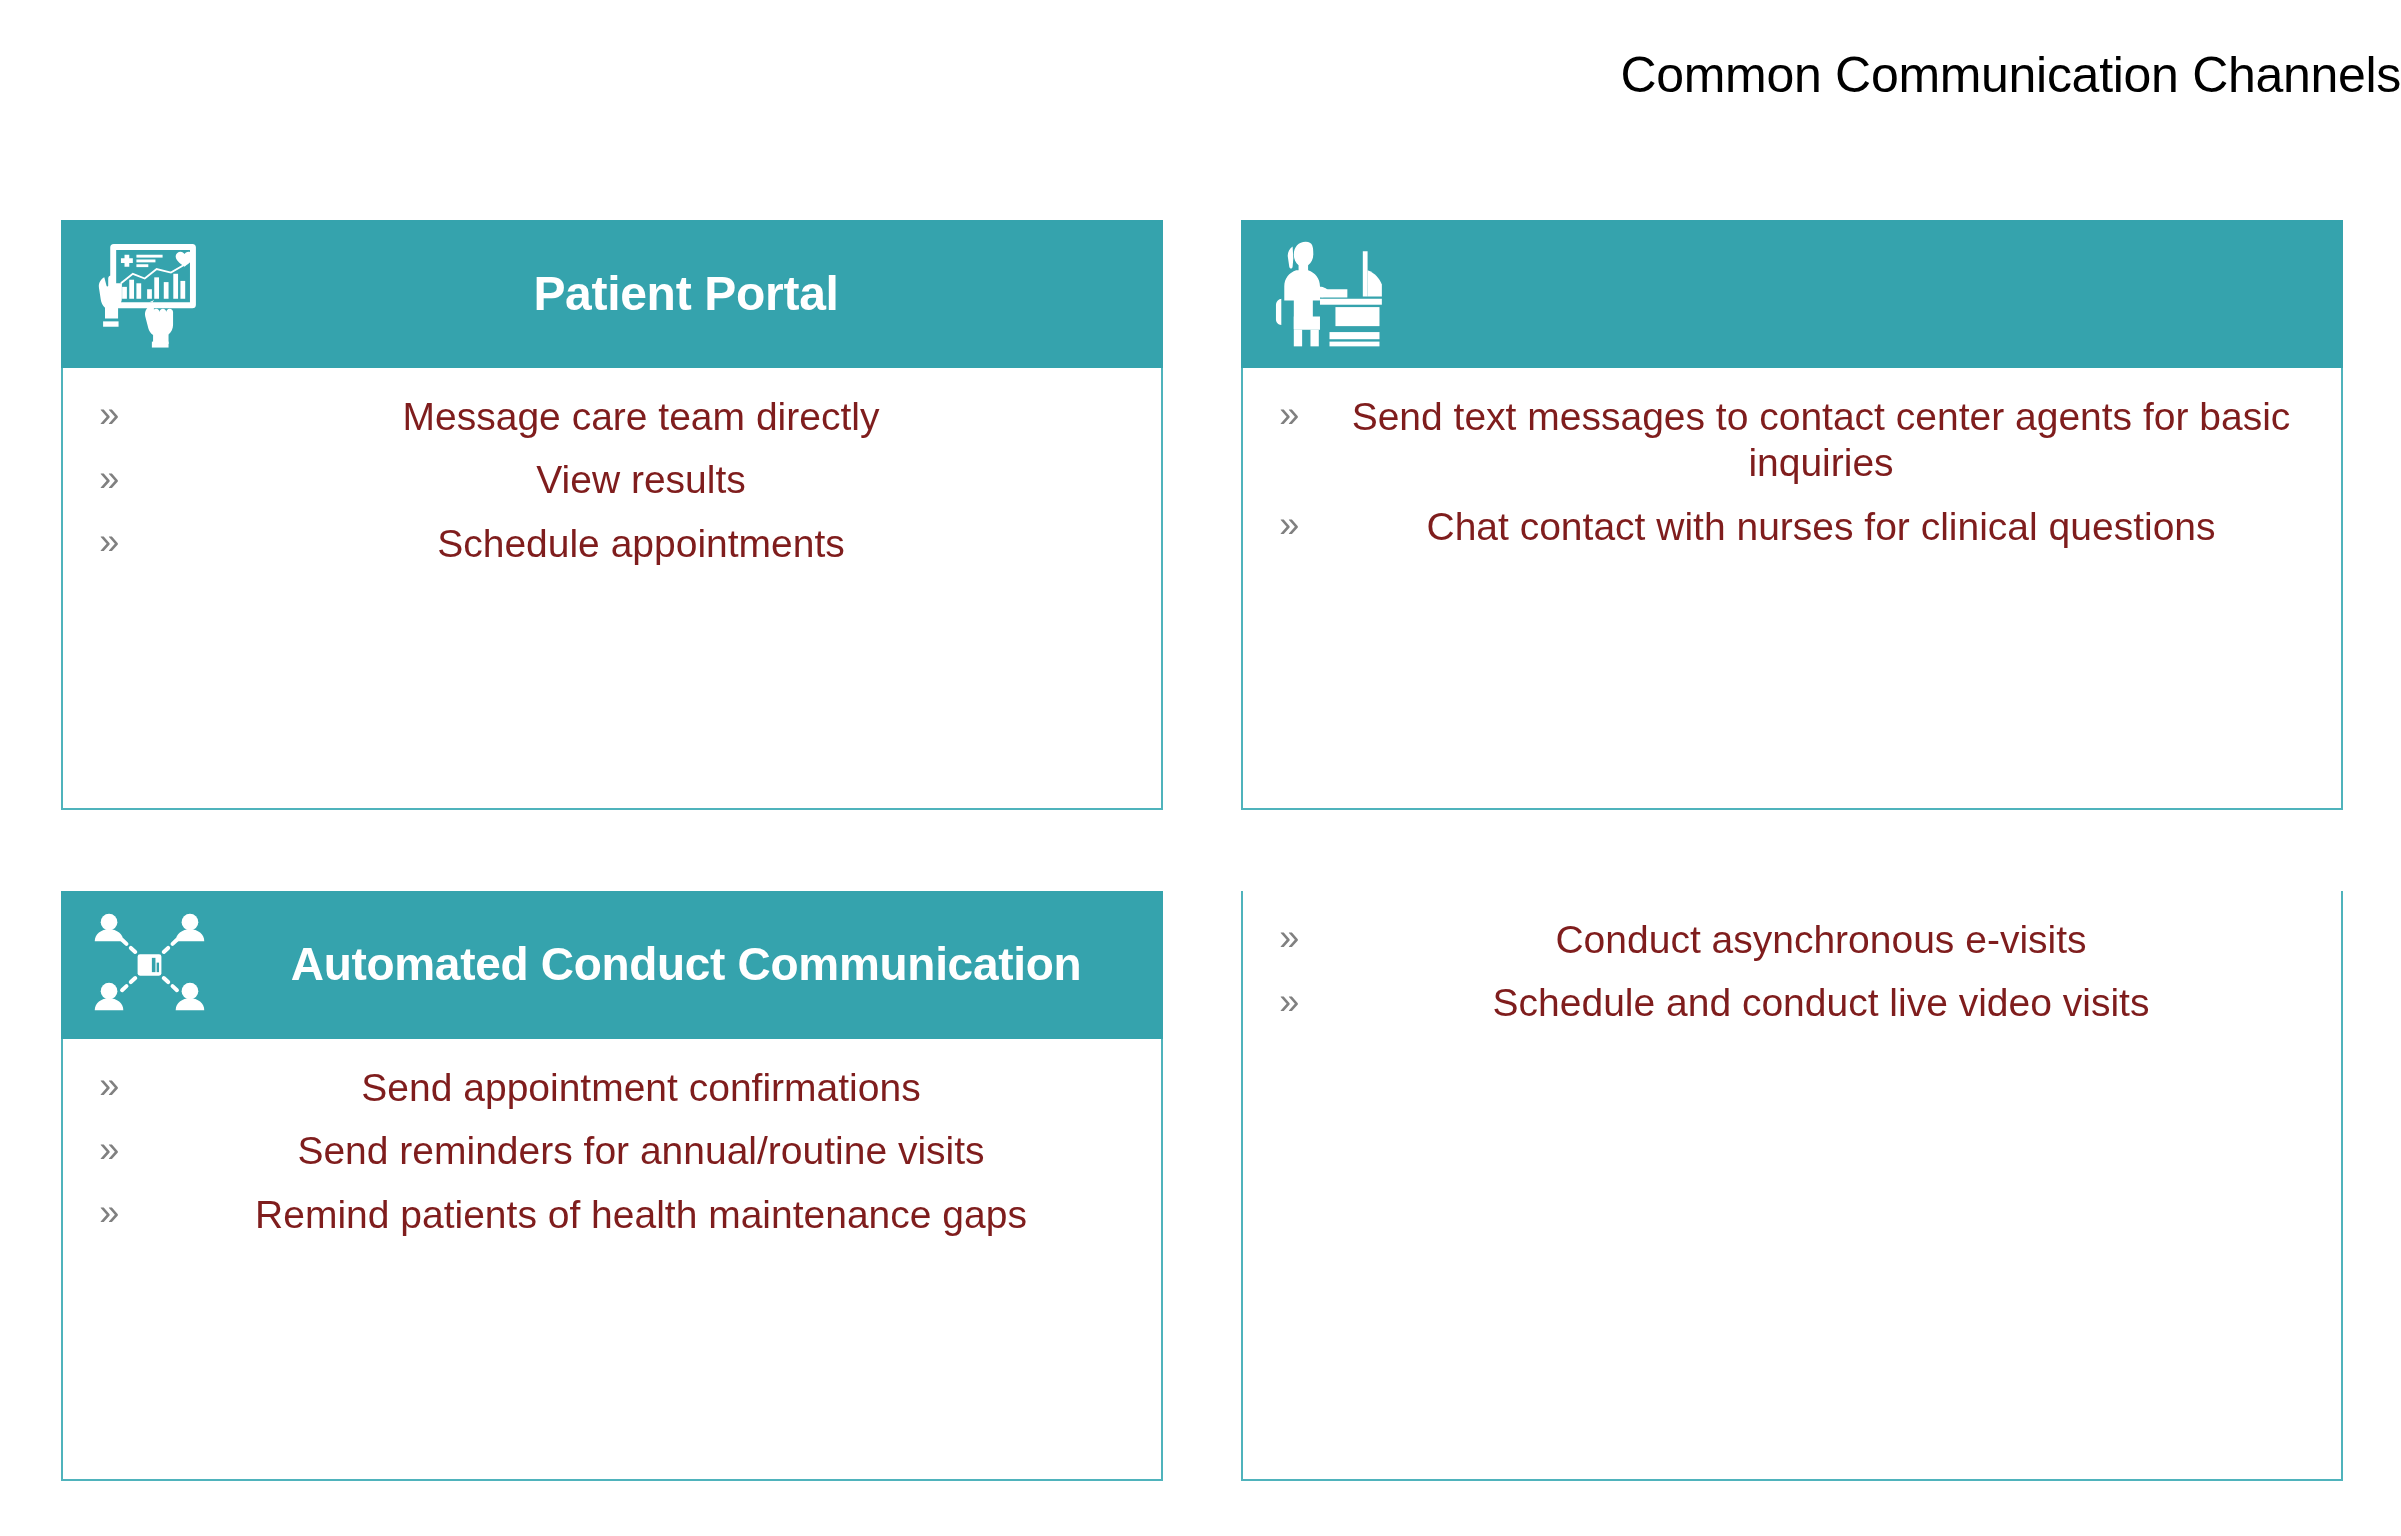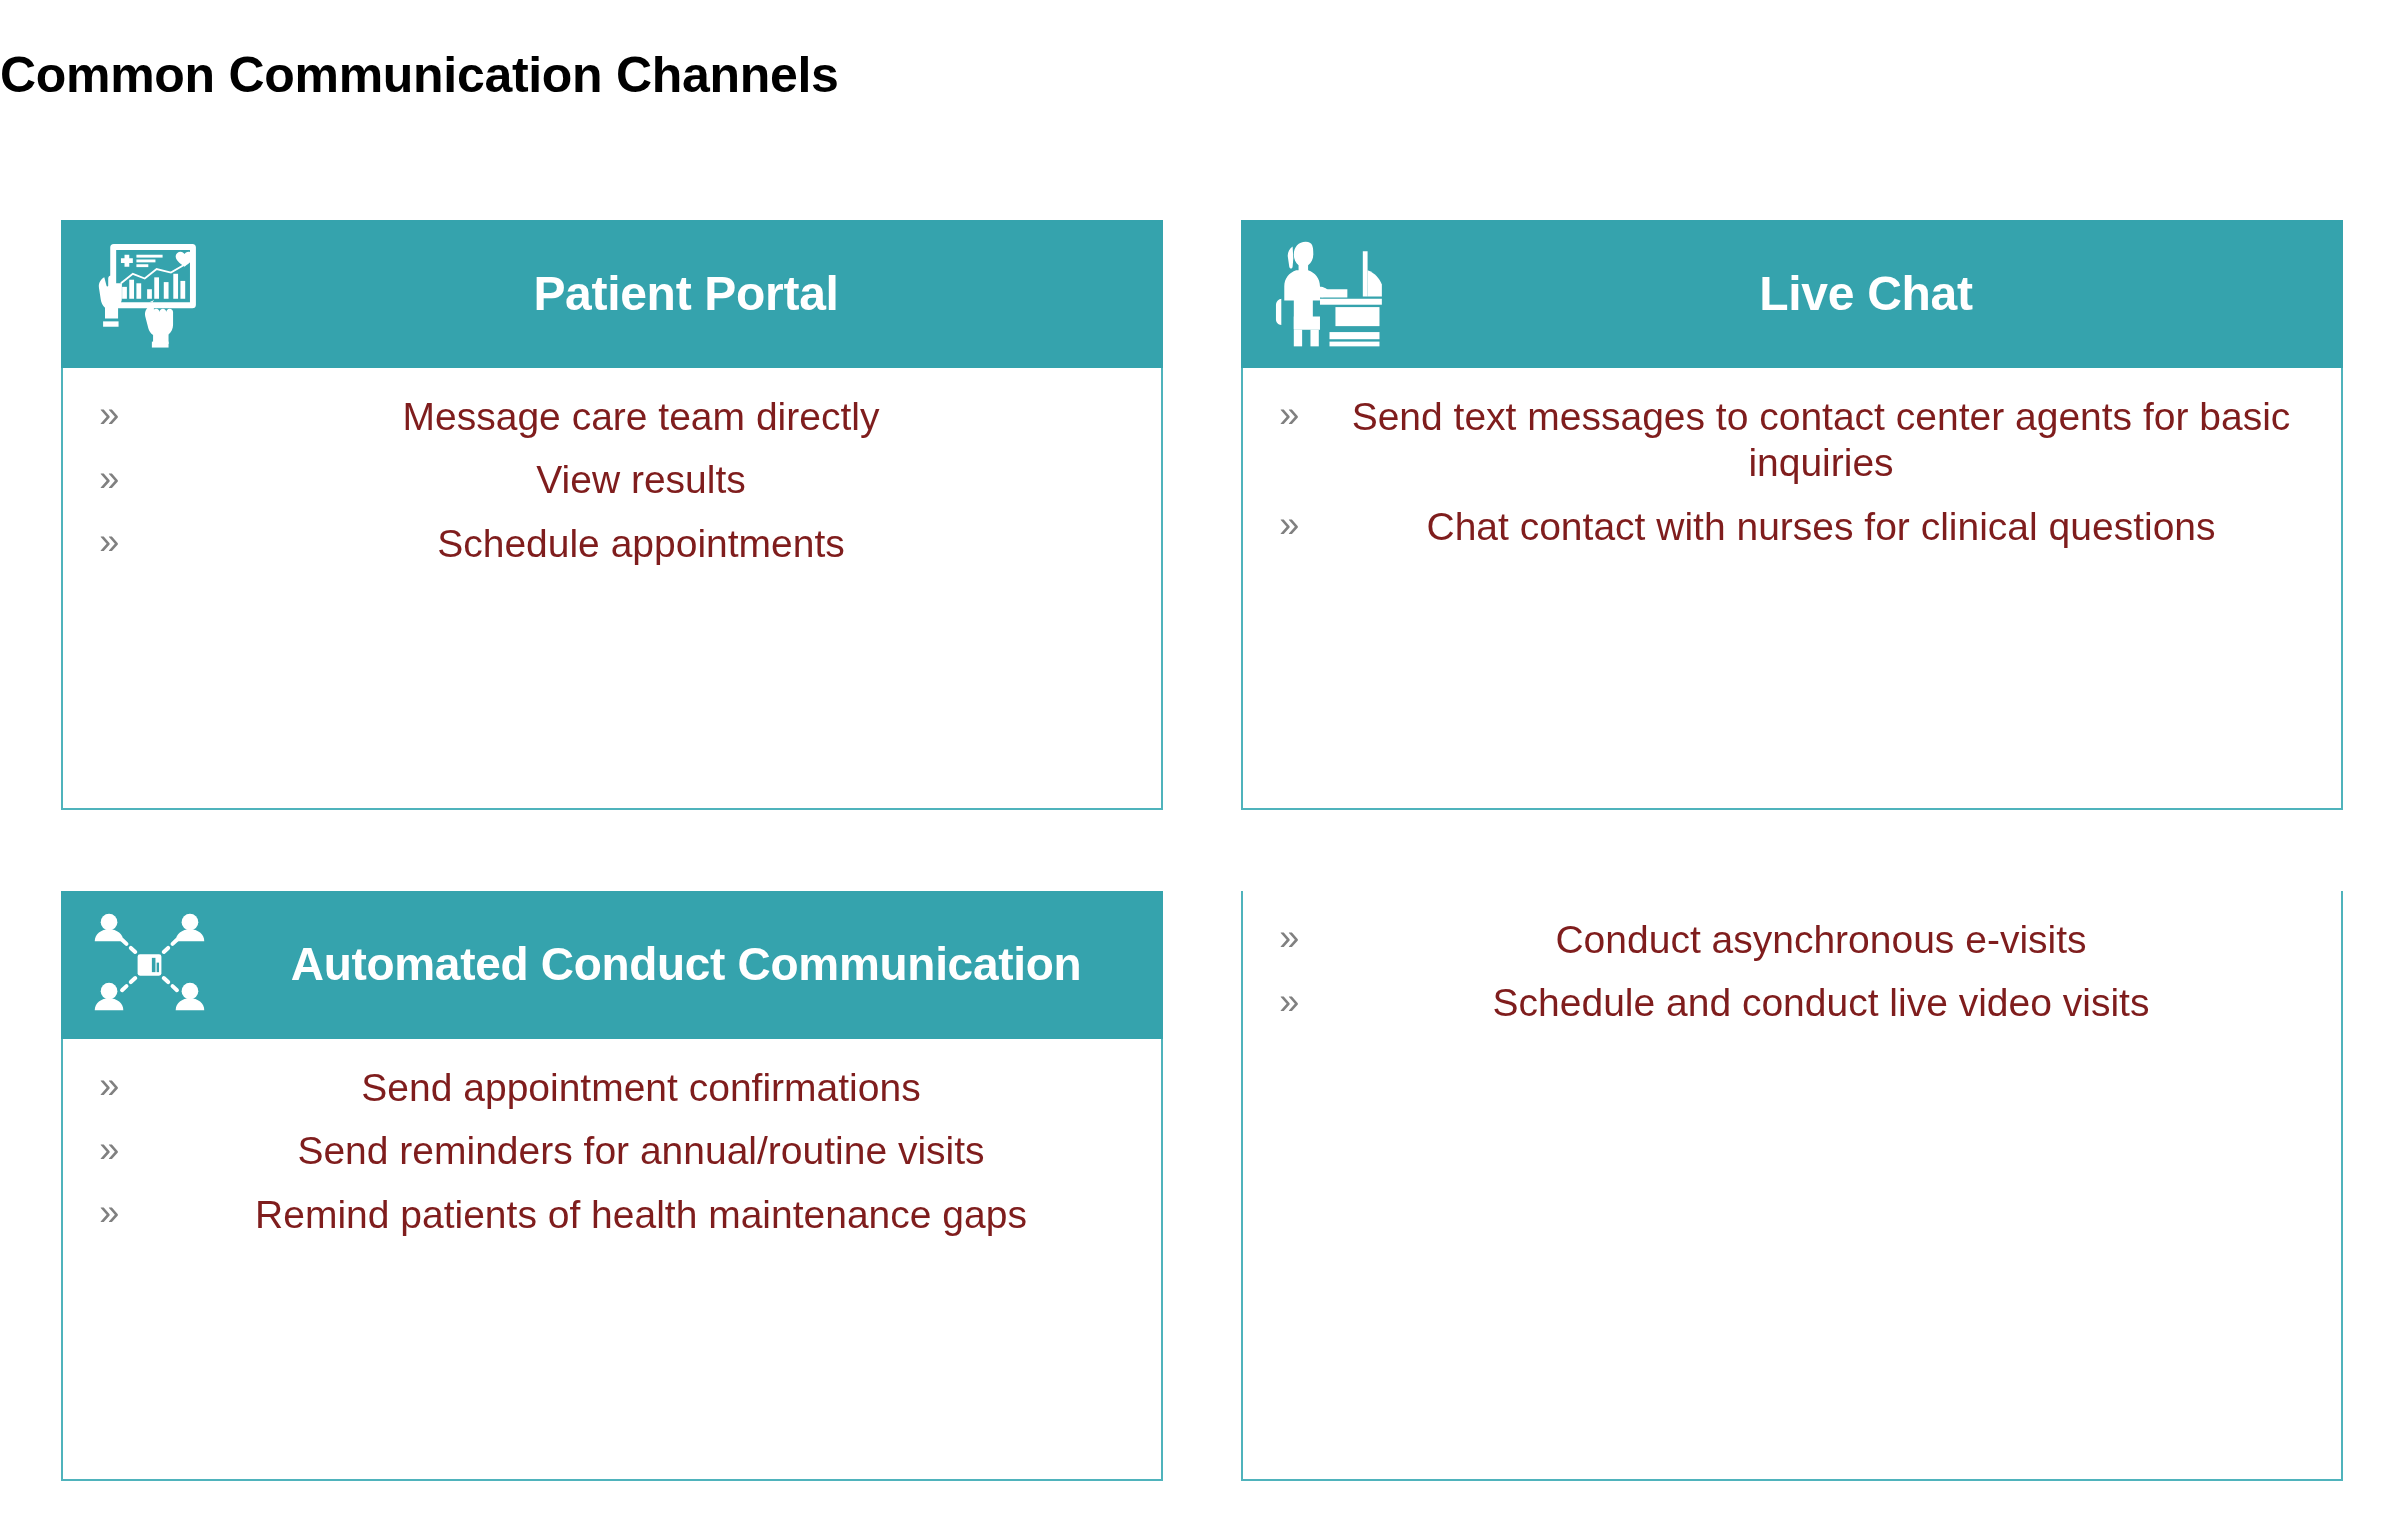--- a/index.html
+++ b/index.html
@@ -16,23 +16,23 @@
     height: 1537px;
     background: #ffffff;
   }
 
   
   .page-title {
     position: absolute;
     left: 0;
     top: 49px;
     width: 2401px;
-    text-align: left;
+    text-align: right;
     font-size: 50px;
-    font-weight: bold;
+    font-weight: normal;
     color: #000000;
     letter-spacing: -0.3px;
     line-height: 1.05;
   }
 
   
   .grid {
     position: absolute;
     left: 61px;
     top: 220px;
@@ -220,21 +220,20 @@
               <rect x="55" y="61" width="37" height="16"></rect>
 
               <path d="M78 14 l4 0 l0 38 l-4 0 z"></path>
               <path d="M82 30 c6 2 10 7 12 12 l0 10 l-12 0 z"></path>
 
               <rect x="50" y="82" width="42" height="6"></rect>
               <rect x="50" y="90" width="42" height="4"></rect>
             </g>
           </svg>
         </span>
-        <div class="card-title">Live Chat</div>
       </div>
       <div class="card-body">
         <ul class="bullet-list">
           <li class="bullet-item">
             <span class="bullet-marker">»</span>
             <span class="bullet-text">Send text messages to contact center agents for basic inquiries</span>
           </li>
           <li class="bullet-item">
             <span class="bullet-marker">»</span>
             <span class="bullet-text">Chat contact with nurses for clinical questions</span>

